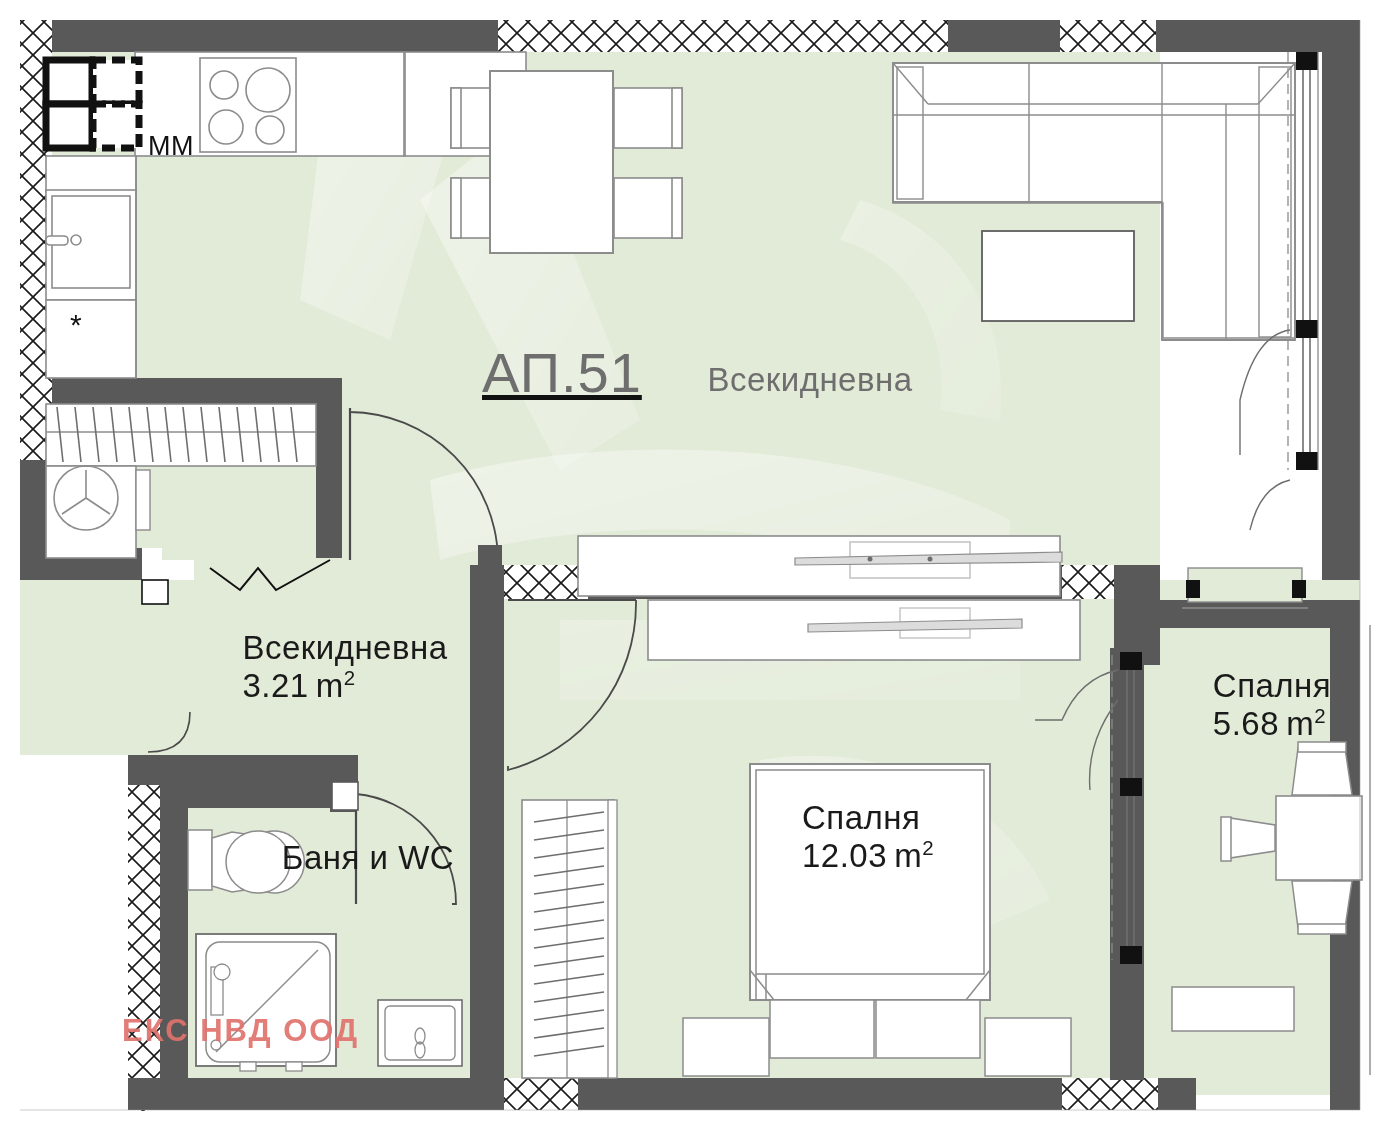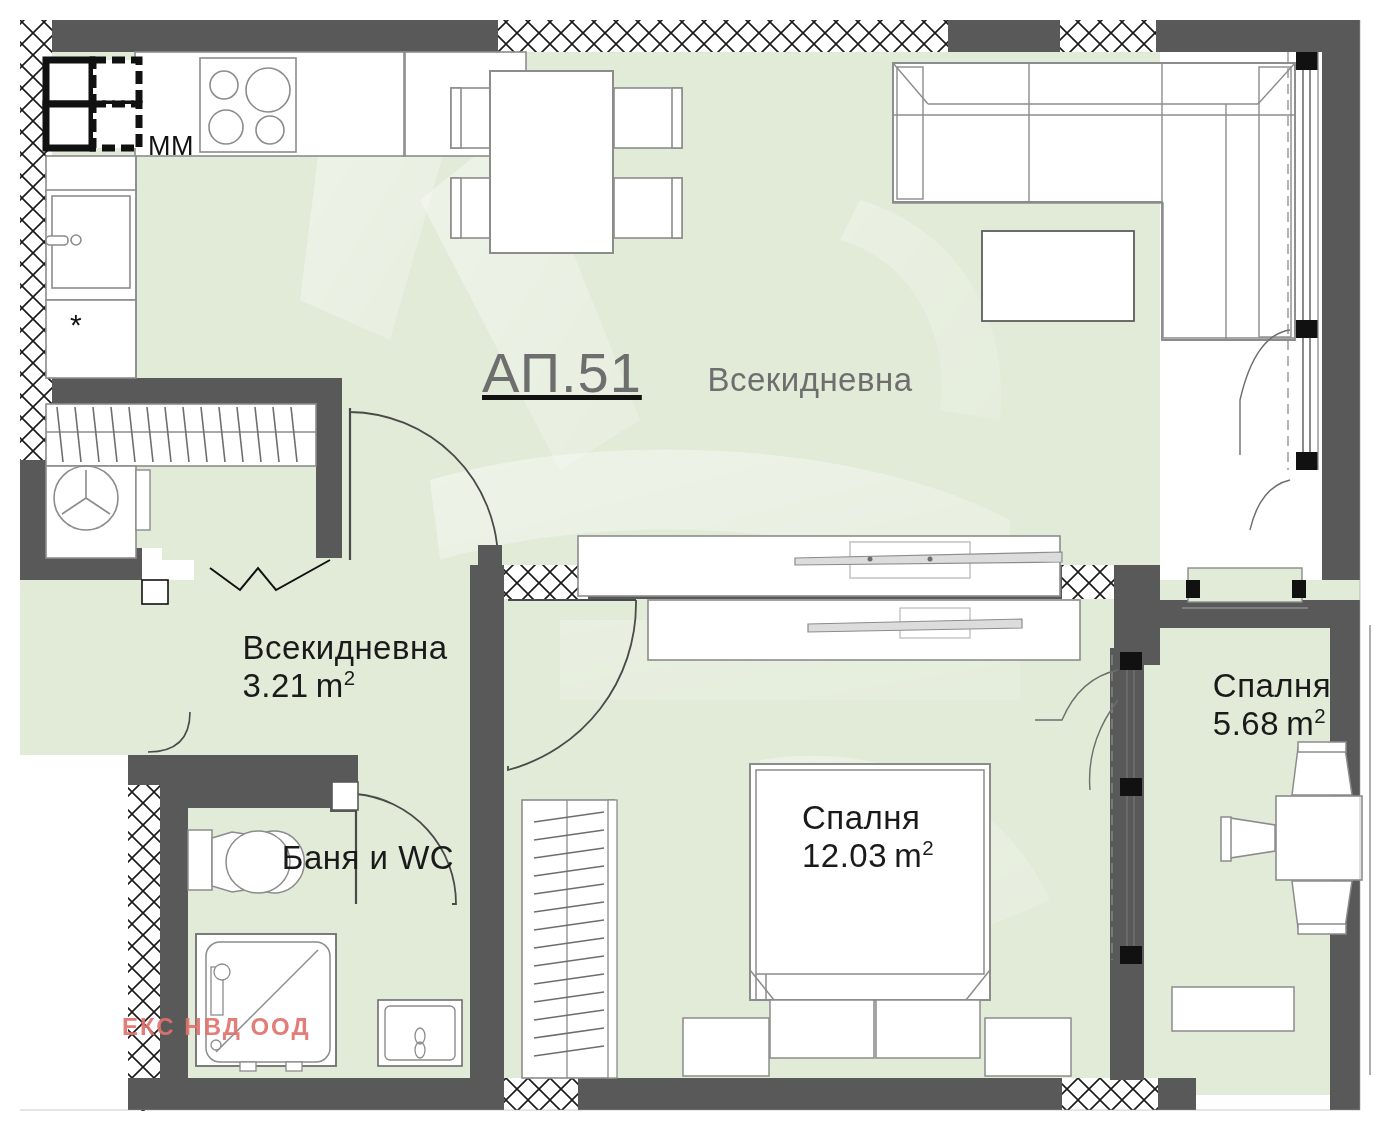--- a/index.html
+++ b/index.html
@@ -5,21 +5,21 @@
   html,body{margin:0;padding:0;background:#ffffff;}
   body{font-family:"Liberation Sans", sans-serif;}
   #plan{position:relative;width:1400px;height:1133px;background:#ffffff;overflow:hidden;}
   #plan svg{position:absolute;left:0;top:0;}
   .lbl{position:absolute;line-height:1.12;color:#1a1a1a;white-space:nowrap;pointer-events:none;}
   .lbl .rn{display:block;font-size:33px;letter-spacing:.5px;}
   .lbl .ra{display:block;font-size:33px;letter-spacing:.5px;}
   .lbl sup{font-size:.62em;vertical-align:super;}
   .apt{position:absolute;font-size:56px;font-weight:500;color:#111;letter-spacing:1px;}
   .gray{color:#6e6e6e;}
-  .wm{position:absolute;font-size:24px;font-weight:700;color:#e0726d;letter-spacing:2px;opacity:.92;}
+  .wm{position:absolute;font-size:31px;font-weight:700;color:#e0726d;letter-spacing:2px;opacity:.92;}
   .mm{position:absolute;font-size:27px;color:#111;letter-spacing:.5px;}
 </style>
 </head>
 <body>
 
 <div id="plan">
 
 <svg width="1400" height="1133" viewBox="0 0 1400 1133">
   <defs>
     <pattern id="hatch" width="22" height="22" patternUnits="userSpaceOnUse">

